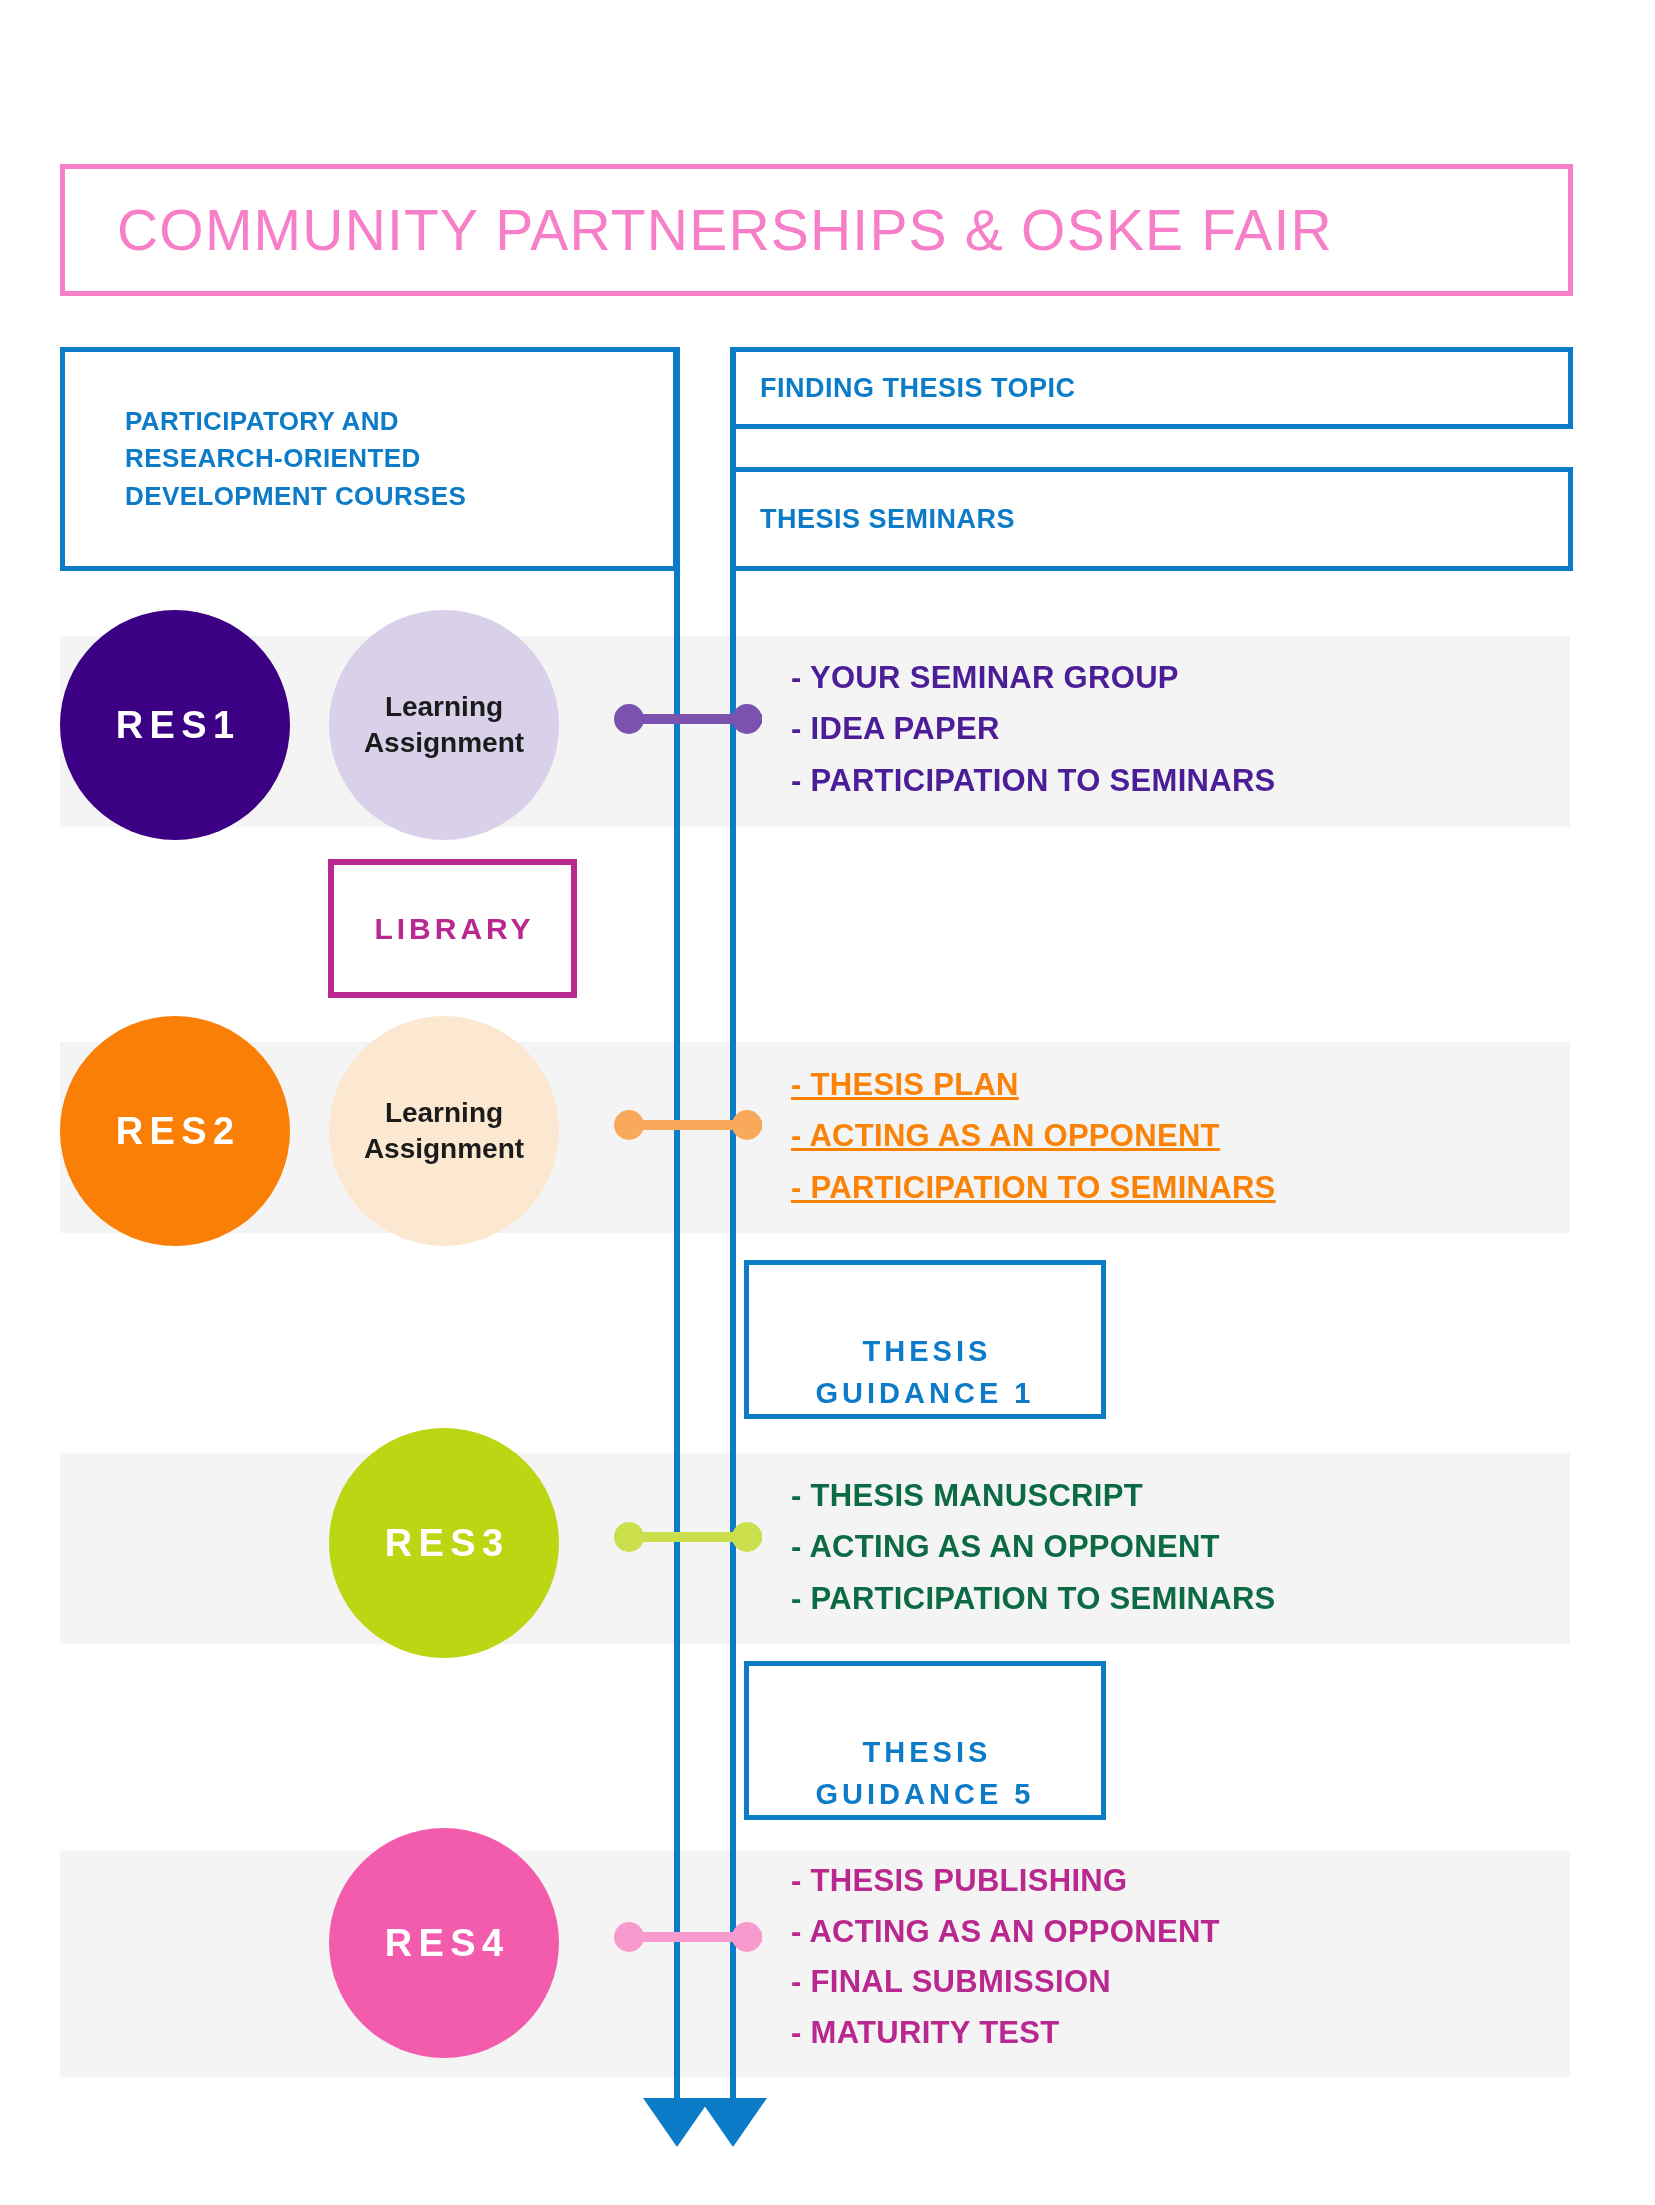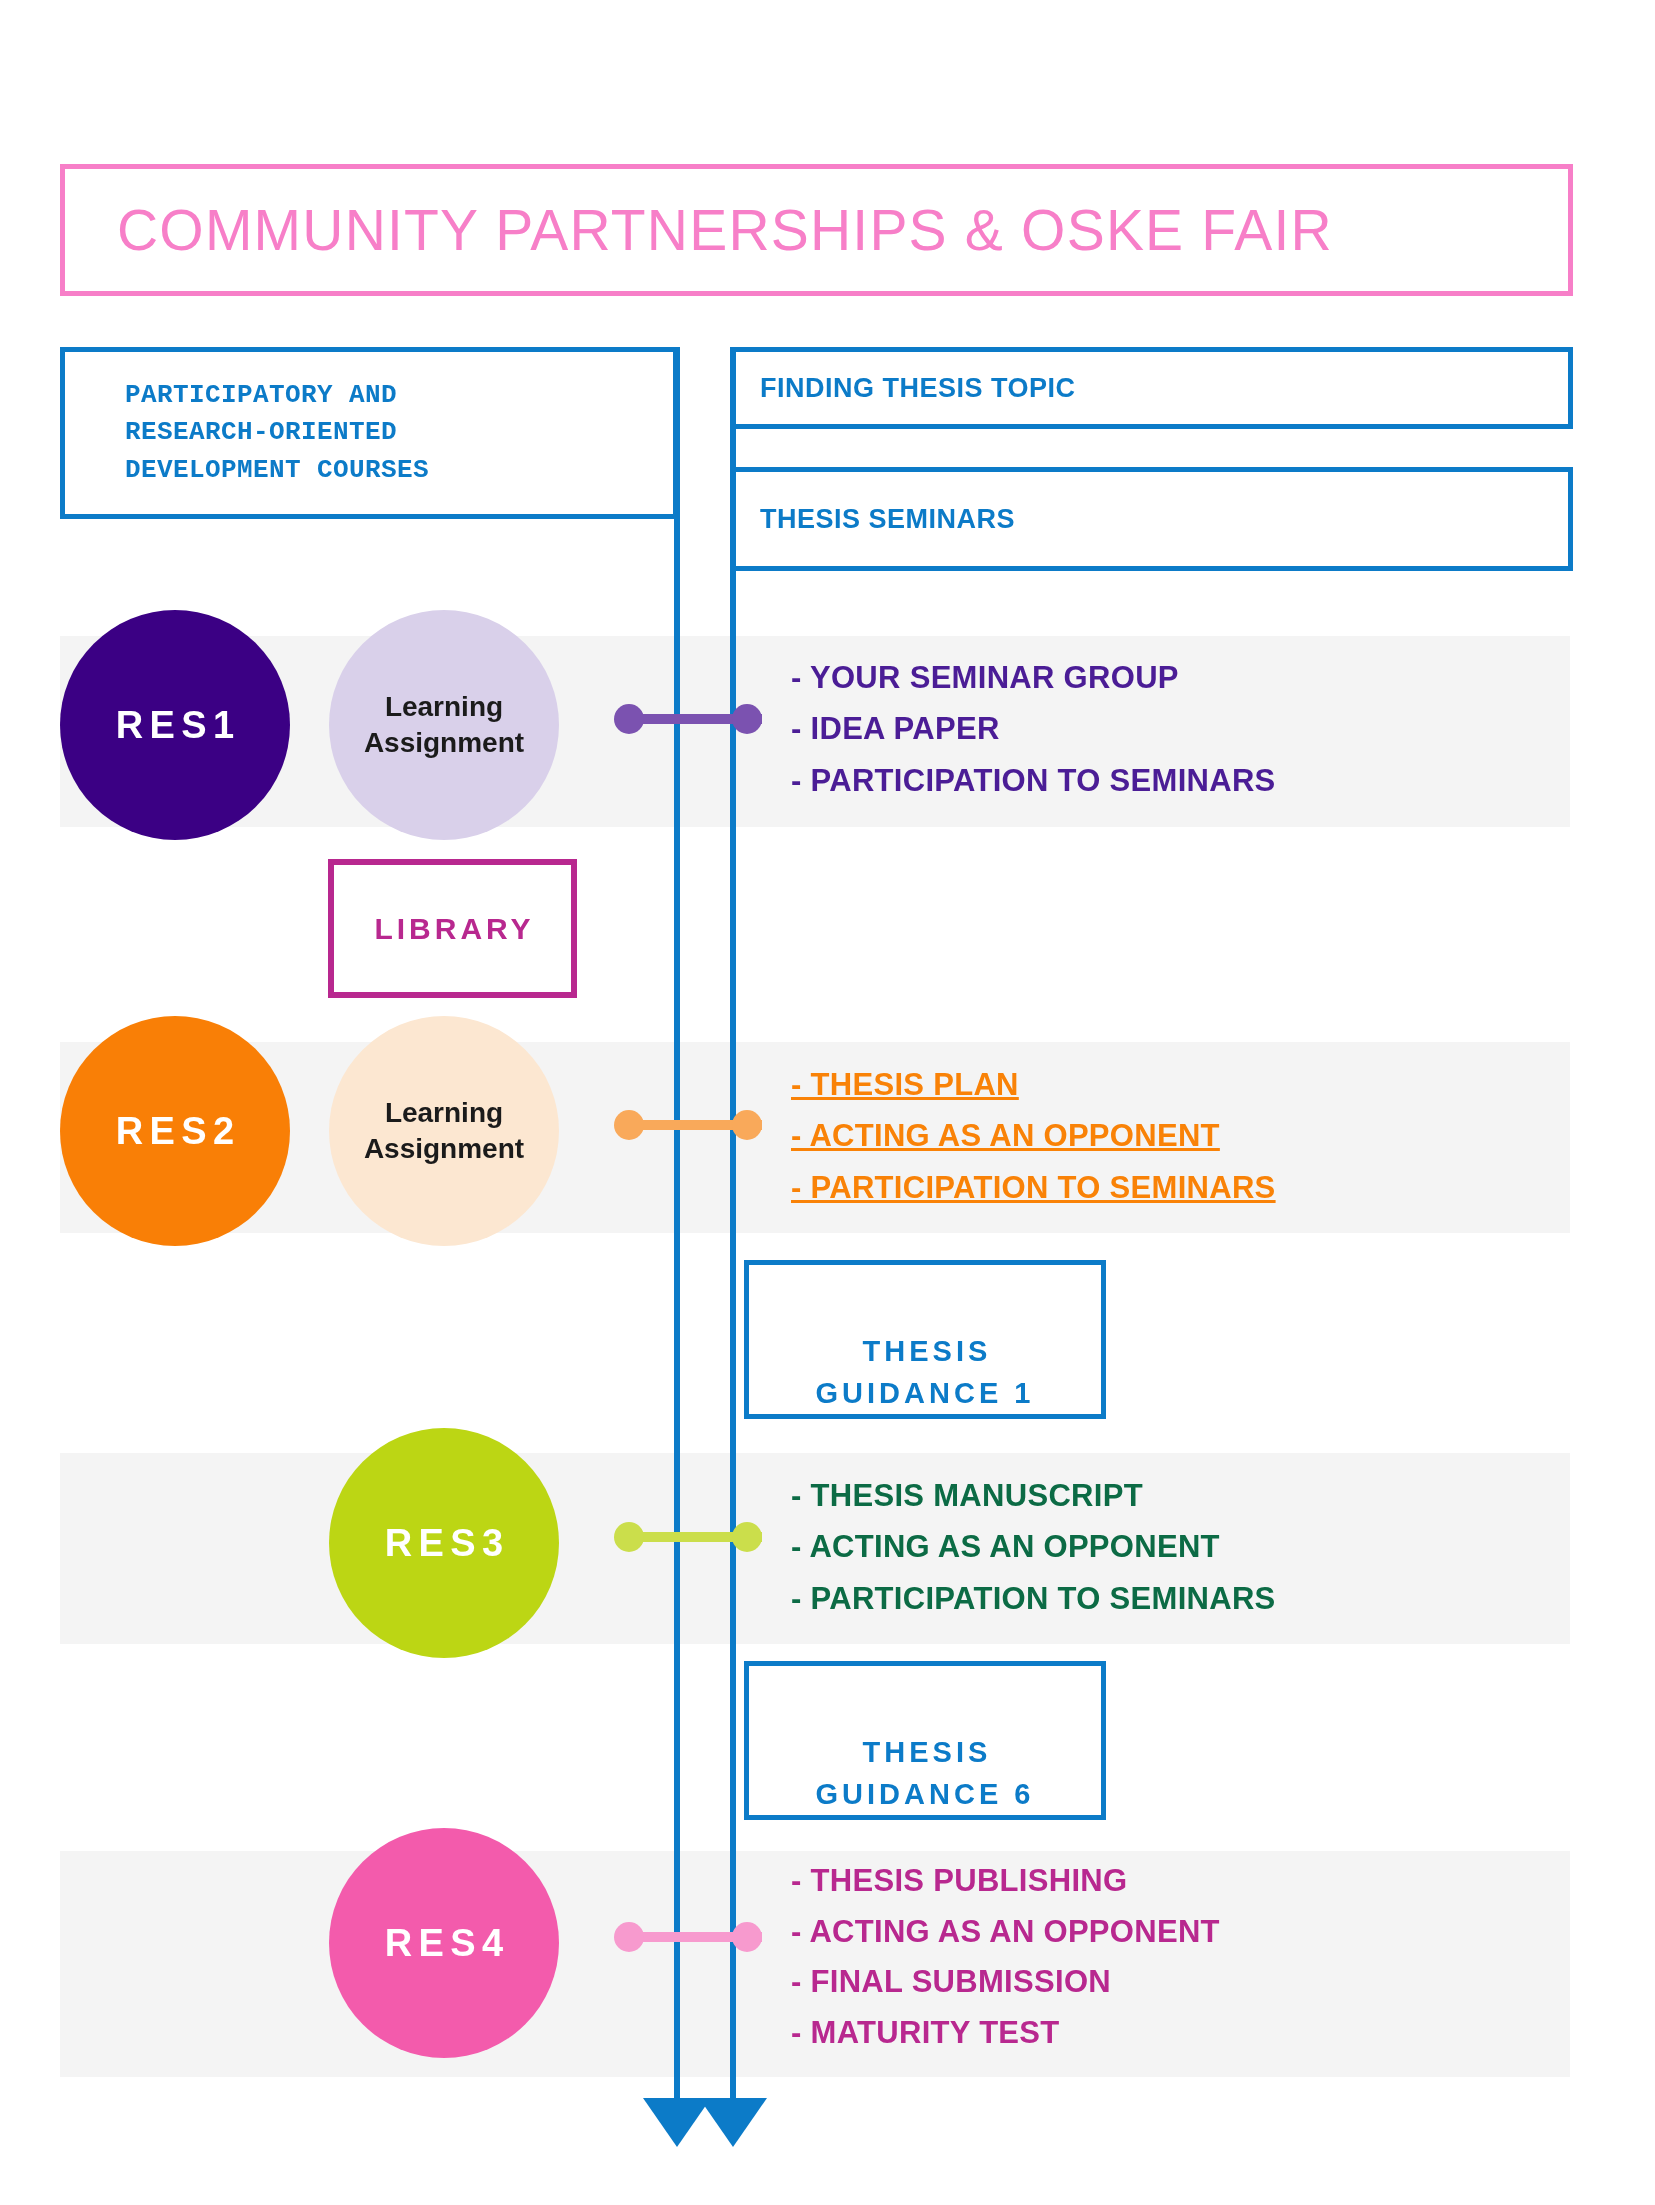--- a/index.html
+++ b/index.html
@@ -49,21 +49,21 @@
   .hdr-box{
     position:absolute;
     border:5.6px solid #0C7BC8;
     box-sizing:border-box;
     background:transparent;
     display:flex;
     align-items:center;
   }
   .hdr-left{
     left:60px; top:347px;
-    width:618px; height:172px;font-family:Liberation Mono, monospace;
+    width:618px; height:224px;
   }
   .hdr-left .hdr-text{
     padding-left:60px;
     font-size:26px;
     font-weight:bold;
     line-height:1.43;
     letter-spacing:0.4px;
     color:#0C7BC8;
   }
   .hdr-topic{
@@ -298,21 +298,21 @@
   </div>
   <div class="bullets" style="left:791px;top:1470px;color:#0C6B45;line-height:1.66;">
     <div class="li">- THESIS MANUSCRIPT</div>
     <div class="li">- ACTING AS AN OPPONENT</div>
     <div class="li">- PARTICIPATION TO SEMINARS</div>
   </div>
 
   <div class="guide-box" style="top:1661px;">
     <span class="guide-text">
       <span>THESIS</span><br>
-      <span>GUIDANCE  6</span>
+      <span>GUIDANCE  5</span>
     </span>
   </div>
 
   <div class="circle" style="left:329px;top:1828px;width:230px;height:230px;background:#F35BAC;">
     <span class="circle-label">RES4</span>
   </div>
   <div class="conn" style="left:614px;top:1922px;width:159px;height:30px;">
     <div class="bar" style="width:137px;background:#F79ACE;"></div>
     <div class="dot" style="left:0;background:#F79ACE;"></div>
     <div class="dot" style="left:118px;background:#F79ACE;"></div>

